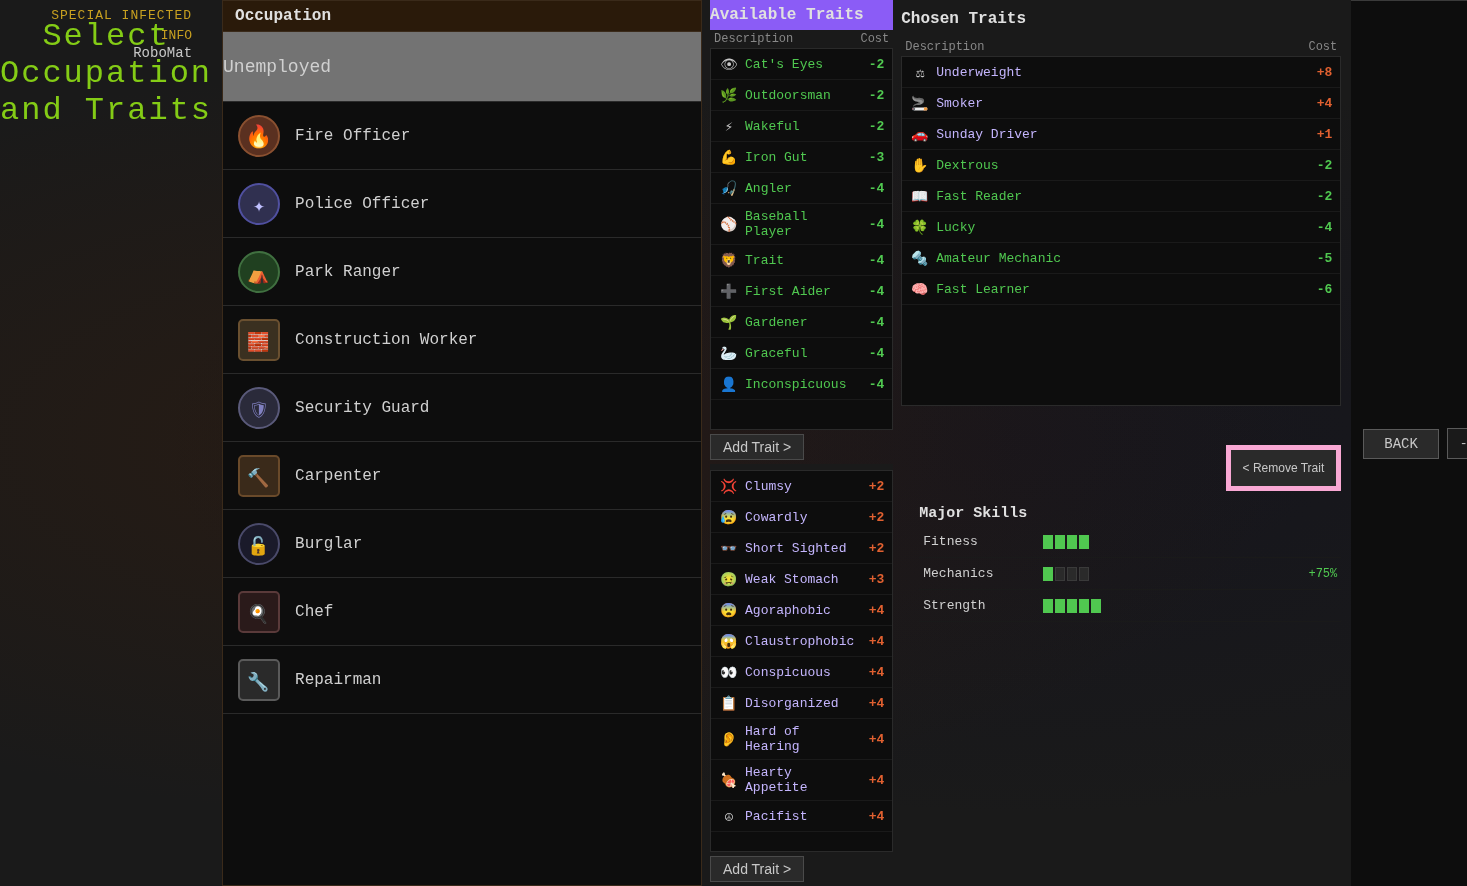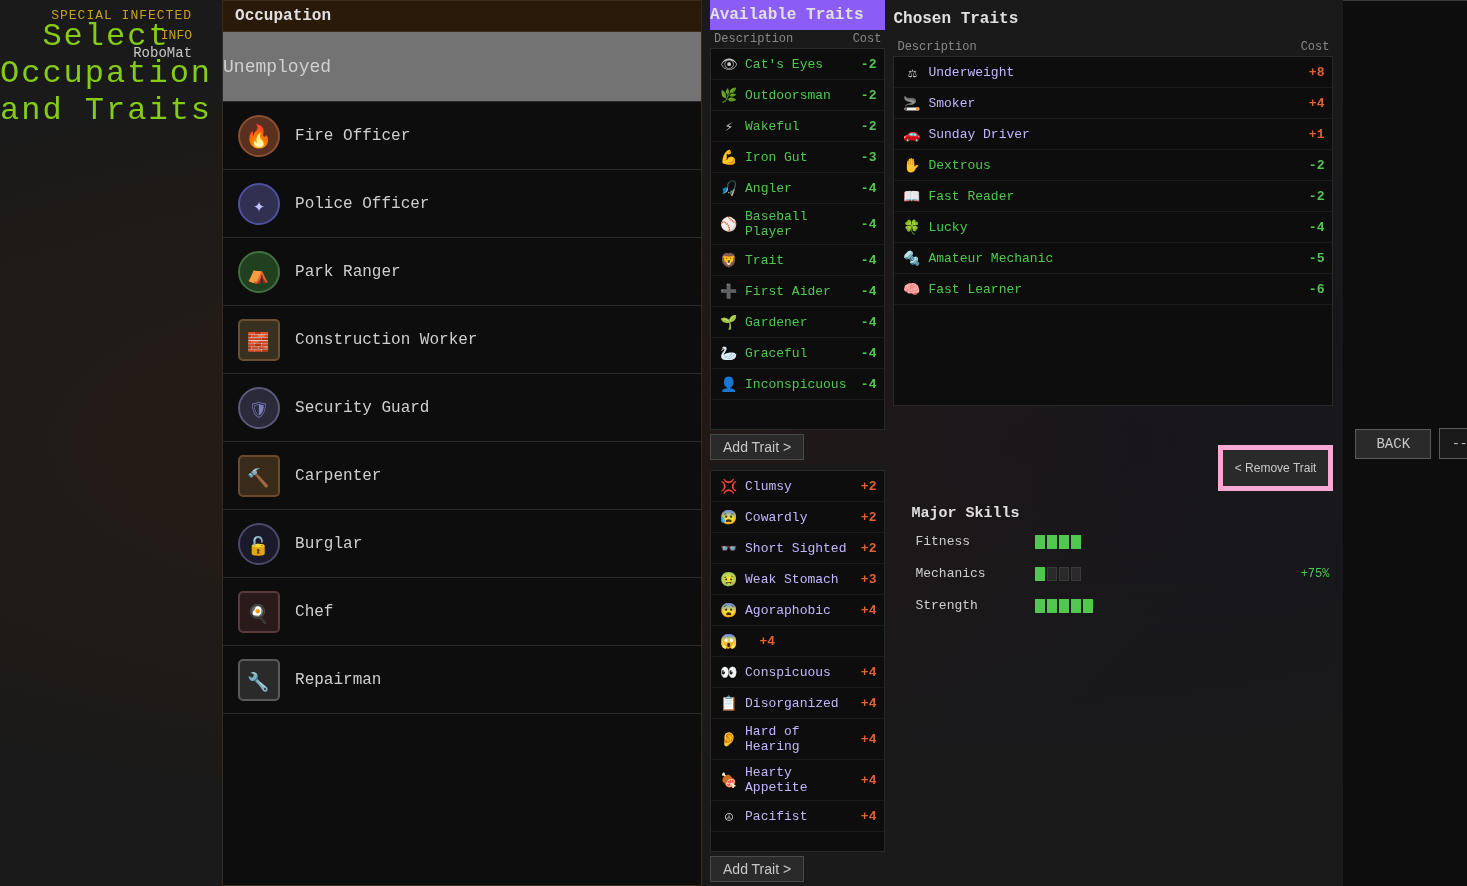--- a/index.html
+++ b/index.html
@@ -555,20 +555,21 @@
     <span class="trait-name negative">Weak Stomach</span>
     <span class="trait-cost pos">+3</span>
   </div>
           <div class="trait-item">
     <div class="trait-icon">😨</div>
     <span class="trait-name negative">Agoraphobic</span>
     <span class="trait-cost pos">+4</span>
   </div>
           <div class="trait-item">
     <div class="trait-icon">😱</div>
+    <span class="trait-name negative">Claustrophobic</span>
     <span class="trait-cost pos">+4</span>
   </div>
           <div class="trait-item">
     <div class="trait-icon">👀</div>
     <span class="trait-name negative">Conspicuous</span>
     <span class="trait-cost pos">+4</span>
   </div>
           <div class="trait-item">
     <div class="trait-icon">📋</div>
     <span class="trait-name negative">Disorganized</span>

